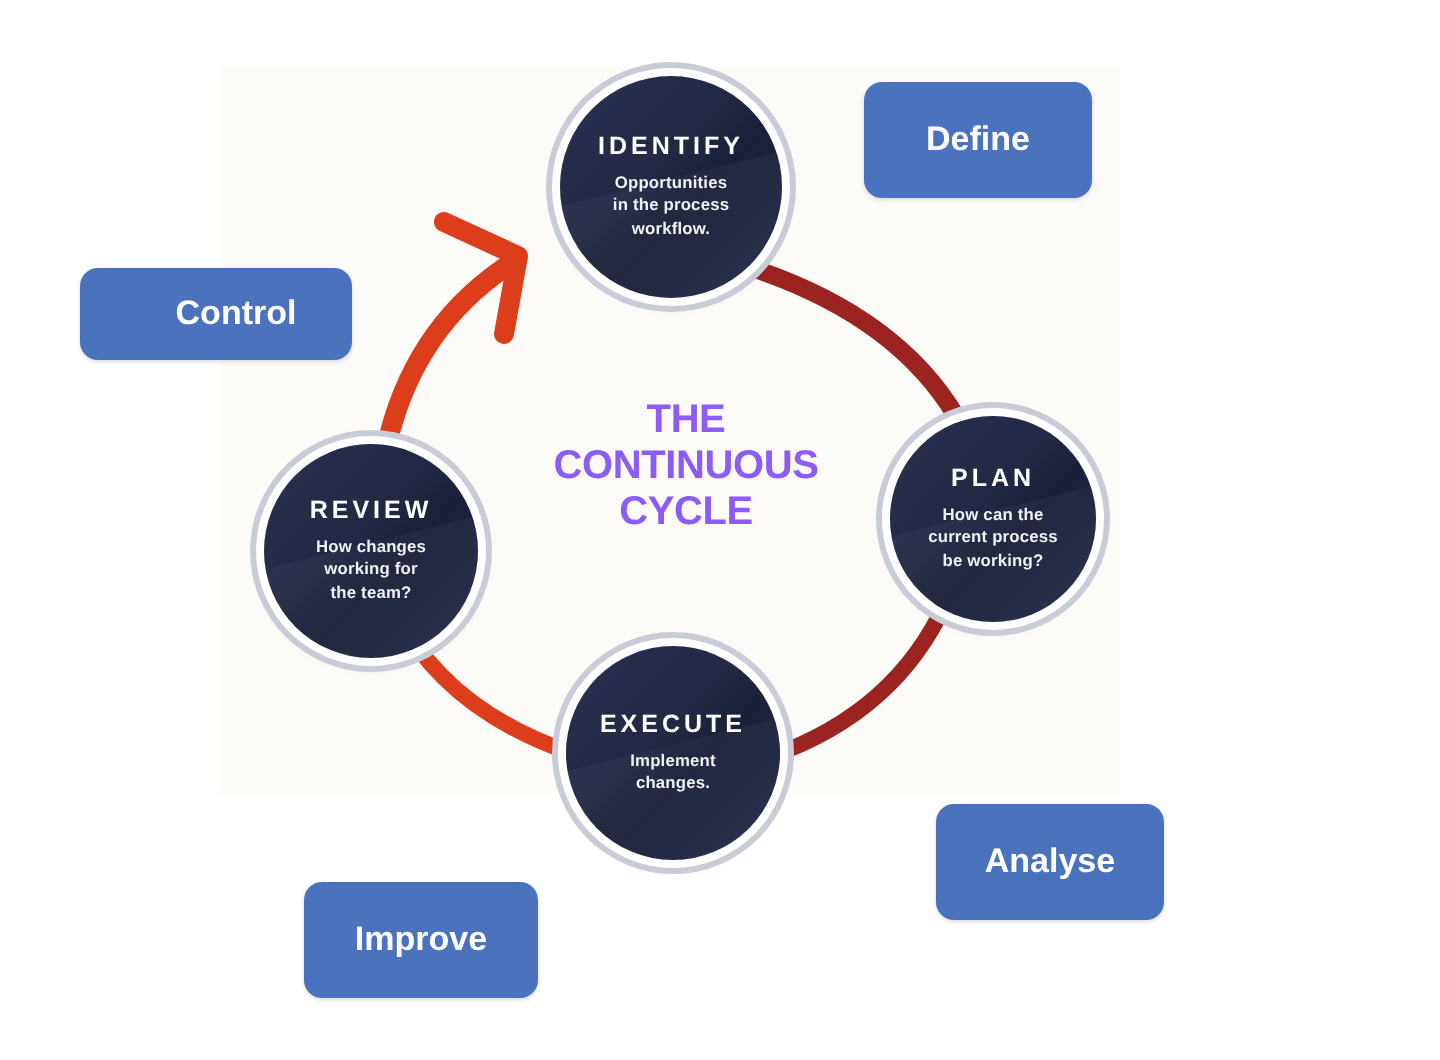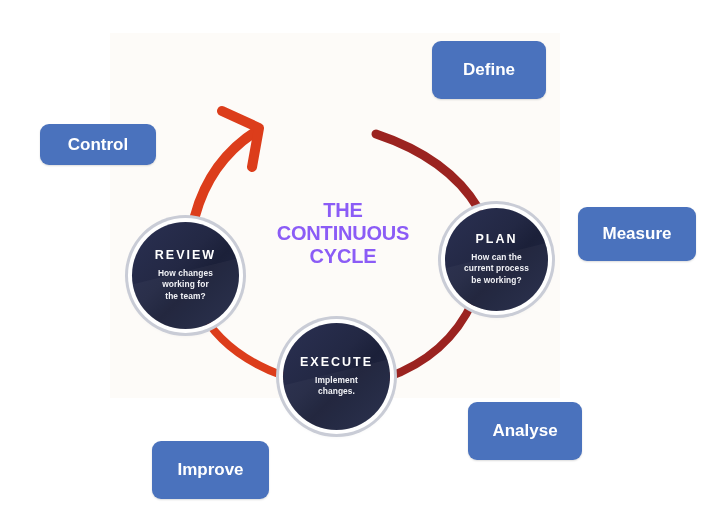--- a/index.html
+++ b/index.html
@@ -120,21 +120,21 @@
     background: #4a72bd;
     border-radius: 9px;
     color: #ffffff;
     font-size: 17px;
     font-weight: 700;
     display: flex;
     align-items: center;
     justify-content: center;
     box-shadow: 0 1px 2px rgba(0,0,0,0.14);
   }
-  #chip-control { left: 40px;  top: 124px; width: 116px; height: 41px; }
+  #chip-control { left: 40px;  top: 134px; width: 116px; height: 46px; padding-left: 20px; }
   #chip-define  { left: 432px; top: 41px;  width: 114px; height: 58px; }
   #chip-measure { left: 578px; top: 207px; width: 118px; height: 54px; }
   #chip-analyse { left: 468px; top: 402px; width: 114px; height: 58px; }
   #chip-improve { left: 152px; top: 441px; width: 117px; height: 58px; }
 </style>
 </head>
 <body>
 
 <div id="stage">
 
@@ -147,20 +147,28 @@
       <path d="M 258 96 Q 330 120 360 170" fill="none" stroke="#9b2320" stroke-width="9" stroke-linecap="round"></path>
 
       <path d="M 355 263 Q 330 318 268 340" fill="none" stroke="#9b2320" stroke-width="8" stroke-linecap="round"></path>
 
       <path d="M 166 338 Q 104 316 80 268" fill="none" stroke="#dc3d1b" stroke-width="8" stroke-linecap="round"></path>
 
       <path d="M 77 178 Q 92 122 140 92" fill="none" stroke="#dc3d1b" stroke-width="10" stroke-linecap="round"></path>
       <path d="M 104 73 L 141 90 L 134 129" fill="none" stroke="#dc3d1b" stroke-width="10" stroke-linecap="round" stroke-linejoin="round"></path>
     </svg>
 
+    <div class="node" id="node-identify">
+      <div class="node-title">IDENTIFY</div>
+      <div class="node-desc">
+        <div>Opportunities</div>
+        <div>in the process</div>
+        <div>workflow.</div>
+      </div>
+    </div>
 
     <div class="node" id="node-plan">
       <div class="node-title">PLAN</div>
       <div class="node-desc">
         <div>How can the</div>
         <div>current process</div>
         <div>be working?</div>
       </div>
     </div>
 
@@ -184,17 +192,16 @@
     <div class="center-title">
       <div>THE</div>
       <div>CONTINUOUS</div>
       <div>CYCLE</div>
     </div>
 
   </div>
 
   <div class="chip" id="chip-control">Control</div>
   <div class="chip" id="chip-define">Define</div>
-  <div class="chip" id="chip-measure">Measure</div>
   <div class="chip" id="chip-analyse">Analyse</div>
   <div class="chip" id="chip-improve">Improve</div>
 
 </div>
 
 </body></html>

